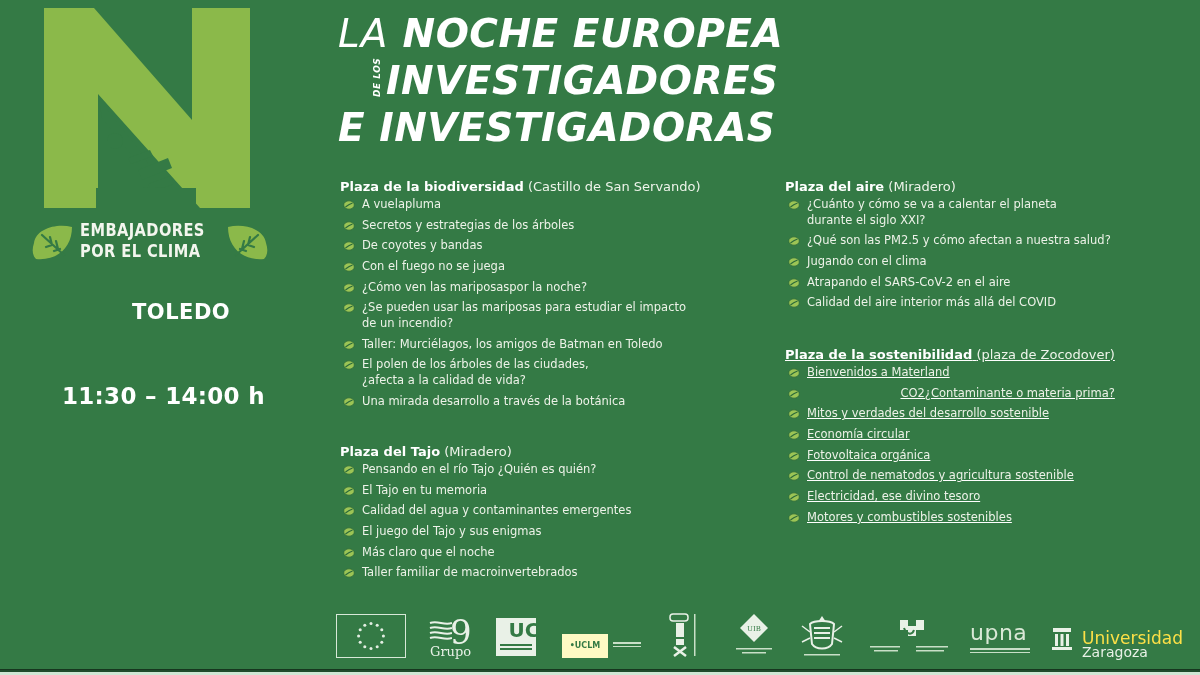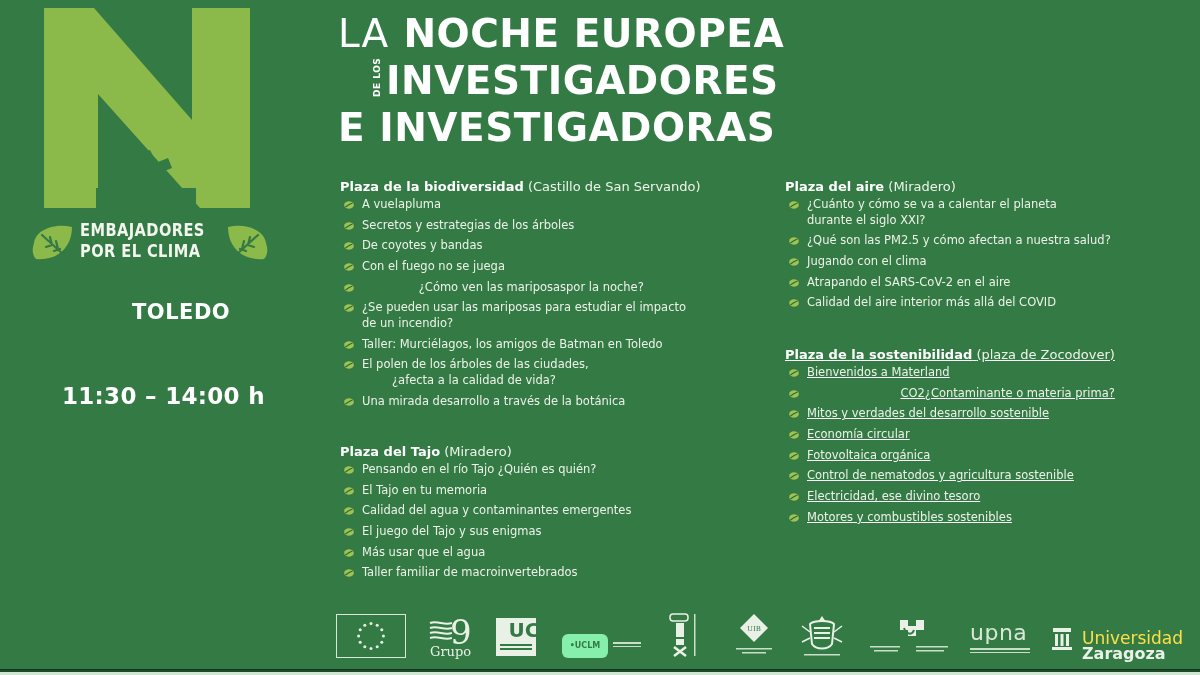--- a/index.html
+++ b/index.html
@@ -32,21 +32,21 @@
   .leaf.right { left: 196px; }
 
   
   .city { position: absolute; left: 132px; top: 300px; font-weight: bold; font-size: 21px; color: #ffffff; letter-spacing: 0.5px; }
   .date { position: absolute; left: 36px; top: 336px; font-weight: bold; font-size: 19px; color: #ffffff; white-space: nowrap; }
   .date .num { margin-right: 10px; }
   .time { position: absolute; left: 62px; top: 383px; font-weight: bold; font-size: 23px; color: #ffffff; white-space: nowrap; letter-spacing: 0.3px; }
 
   
   .title { position: absolute; left: 338px; top: 10px; width: 540px; }
-  .title-line { font-family: "DejaVu Sans", sans-serif; font-weight: bold; font-size: 39px; line-height: 47px; color: #ffffff; white-space: nowrap; letter-spacing: 0.5px; }
+  .title-line { font-family: "DejaVu Sans", sans-serif; font-weight: bold; font-size: 39px; line-height: 47px; color: #ffffff; white-space: nowrap; letter-spacing: 0.5px; font-style: italic; }
   .title-line .thin { font-weight: normal; letter-spacing: 1px; }
   .title-line.l2 { position: relative; padding-left: 48px; }
   .delos-wrap { position: absolute; left: 8px; top: 0px; width: 30px; height: 44px; }
   .delos-wrap span {
     position: absolute; left: 8px; top: 40px; display: block; font-size: 9px; letter-spacing: 0.5px;
     transform: rotate(-90deg); transform-origin: left top; white-space: nowrap; color: #ffffff;
   }
 
   
   .plaza { position: absolute; }
@@ -67,34 +67,34 @@
   .logo { position: absolute; }
   .eu-flag { left: 6px; top: 10px; width: 70px; height: 44px; border: 1.5px solid #d8e8d8; }
   .eu-flag svg { width: 100%; height: 100%; }
   .g9 { left: 98px; top: 10px; width: 48px; height: 46px; }
   .g9 .nine { position: absolute; left: 22px; top: -2px; font-family: "DejaVu Serif", serif; font-size: 34px; color: #e9f1e7; }
   .g9 .waves { position: absolute; left: 0; top: 6px; width: 24px; height: 22px; }
   .g9 .word { position: absolute; left: 2px; top: 30px; font-family: "DejaVu Serif", serif; font-size: 13px; color: #e9f1e7; }
   .uc { left: 166px; top: 14px; width: 40px; height: 38px; background: #e9f1e7; }
   .uc .uc-big { position: absolute; left: 0; top: 0; width: 56px; text-align: center; font-weight: bold; font-size: 20px; line-height: 24px; color: #347a45; }
   .uc .uc-small { position: absolute; left: 4px; top: 26px; width: 32px; height: 2px; background: #347a45; box-shadow: 0 4px 0 #347a45; }
-  .uclm { left: 232px; top: 30px; width: 46px; height: 24px; background: #86efac; border-radius: 6px; }
+  .uclm { left: 232px; top: 30px; width: 46px; height: 24px; background: #fef9c3; }
   .uclm span { position: absolute; left: 0; top: 7px; width: 46px; text-align: center; font-weight: bold; font-size: 8px; color: #347a45; }
   .uclm-sub { left: 283px; top: 38px; width: 28px; height: 10px; }
   .uclm-sub i, .uir-sub i, .ovi-sub i, .ehu-sub i, .upna-sub i { display: block; height: 1.5px; background: #c9dfc8; margin-bottom: 2px; }
   .uex { left: 338px; top: 8px; width: 32px; height: 46px; }
   .uir { left: 402px; top: 8px; width: 44px; height: 50px; text-decoration: underline; }
   .ovi { left: 466px; top: 10px; width: 52px; height: 48px; }
   .ehu { left: 540px; top: 12px; width: 82px; height: 44px; }
   .upna { left: 640px; top: 16px; width: 62px; height: 40px; }
   .upna .word { position: absolute; left: 0; top: 0; font-size: 22px; color: #d9e8d6; letter-spacing: 0.5px; font-weight: normal; }
   .upna-sub { left: 640px; top: 44px; width: 60px; height: 8px; }
   .zar { left: 722px; top: 20px; width: 120px; height: 40px; }
   .zar .word1 { position: absolute; left: 30px; top: 4px; font-weight: normal; font-size: 17px; color: #fde047; }
-  .zar .word2 { position: absolute; left: 30px; top: 20px; font-size: 16px; color: #e9f1e7; font-weight: bold; }
+  .zar .word2 { position: absolute; left: 30px; top: 20px; font-size: 14px; color: #e9f1e7; }
   .zar .emblem { position: absolute; left: 0; top: 4px; width: 20px; height: 26px; }
 </style>
 </head>
 <body>
 
 <div class="poster">
 
   <div class="n-logo">
     <svg viewBox="0 0 208 200">
 
@@ -181,21 +181,21 @@
               <ellipse cx="6" cy="5" rx="5.3" ry="4.2" fill="#9cc455" stroke="#2c6a3a" stroke-width="0.8"></ellipse>
               <path d="M2.5 7 C5 5 7 4 9.5 3" stroke="#2c6a3a" stroke-width="1.2" fill="none"></path>
             </svg></span>
           <span style="display: block;">Con el fuego no se juega</span>
         </li>
         <li>
           <span class="bullet"><svg viewBox="0 0 12 10">
               <ellipse cx="6" cy="5" rx="5.3" ry="4.2" fill="#9cc455" stroke="#2c6a3a" stroke-width="0.8"></ellipse>
               <path d="M2.5 7 C5 5 7 4 9.5 3" stroke="#2c6a3a" stroke-width="1.2" fill="none"></path>
             </svg></span>
-          <span style="display: block; text-align: center;">¿Cómo ven las mariposaspor la noche?</span>
+          <span style="display: block;">¿Cómo ven las mariposaspor la noche?</span>
         </li>
         <li>
           <span class="bullet"><svg viewBox="0 0 12 10">
               <ellipse cx="6" cy="5" rx="5.3" ry="4.2" fill="#9cc455" stroke="#2c6a3a" stroke-width="0.8"></ellipse>
               <path d="M2.5 7 C5 5 7 4 9.5 3" stroke="#2c6a3a" stroke-width="1.2" fill="none"></path>
             </svg></span>
           <span style="display: block;">¿Se pueden usar las mariposas para estudiar el impacto</span>
           <span style="display: block;">de un incendio?</span>
         </li>
         <li>
@@ -204,21 +204,21 @@
               <path d="M2.5 7 C5 5 7 4 9.5 3" stroke="#2c6a3a" stroke-width="1.2" fill="none"></path>
             </svg></span>
           <span style="display: block;">Taller: Murciélagos, los amigos de Batman en Toledo</span>
         </li>
         <li>
           <span class="bullet"><svg viewBox="0 0 12 10">
               <ellipse cx="6" cy="5" rx="5.3" ry="4.2" fill="#9cc455" stroke="#2c6a3a" stroke-width="0.8"></ellipse>
               <path d="M2.5 7 C5 5 7 4 9.5 3" stroke="#2c6a3a" stroke-width="1.2" fill="none"></path>
             </svg></span>
           <span style="display: block;">El polen de los árboles de las ciudades,</span>
-          <span style="display: block; margin-left: 30px;">¿afecta a la calidad de vida?</span>
+          <span style="display: block;">¿afecta a la calidad de vida?</span>
         </li>
         <li>
           <span class="bullet"><svg viewBox="0 0 12 10">
               <ellipse cx="6" cy="5" rx="5.3" ry="4.2" fill="#9cc455" stroke="#2c6a3a" stroke-width="0.8"></ellipse>
               <path d="M2.5 7 C5 5 7 4 9.5 3" stroke="#2c6a3a" stroke-width="1.2" fill="none"></path>
             </svg></span>
           <span style="display: block;">Una mirada desarrollo a través de la botánica</span>
         </li>
       </ul>
   </div>
@@ -255,21 +255,21 @@
               <ellipse cx="6" cy="5" rx="5.3" ry="4.2" fill="#9cc455" stroke="#2c6a3a" stroke-width="0.8"></ellipse>
               <path d="M2.5 7 C5 5 7 4 9.5 3" stroke="#2c6a3a" stroke-width="1.2" fill="none"></path>
             </svg></span>
           <span style="display: block;">El juego del Tajo y sus enigmas</span>
         </li>
         <li>
           <span class="bullet"><svg viewBox="0 0 12 10">
               <ellipse cx="6" cy="5" rx="5.3" ry="4.2" fill="#9cc455" stroke="#2c6a3a" stroke-width="0.8"></ellipse>
               <path d="M2.5 7 C5 5 7 4 9.5 3" stroke="#2c6a3a" stroke-width="1.2" fill="none"></path>
             </svg></span>
-          <span style="display: block;">Más usar que el agua</span>
+          <span style="display: block;">Más claro que el noche</span>
         </li>
         <li>
           <span class="bullet"><svg viewBox="0 0 12 10">
               <ellipse cx="6" cy="5" rx="5.3" ry="4.2" fill="#9cc455" stroke="#2c6a3a" stroke-width="0.8"></ellipse>
               <path d="M2.5 7 C5 5 7 4 9.5 3" stroke="#2c6a3a" stroke-width="1.2" fill="none"></path>
             </svg></span>
           <span style="display: block;">Taller familiar de macroinvertebrados</span>
         </li>
       </ul>
   </div>

